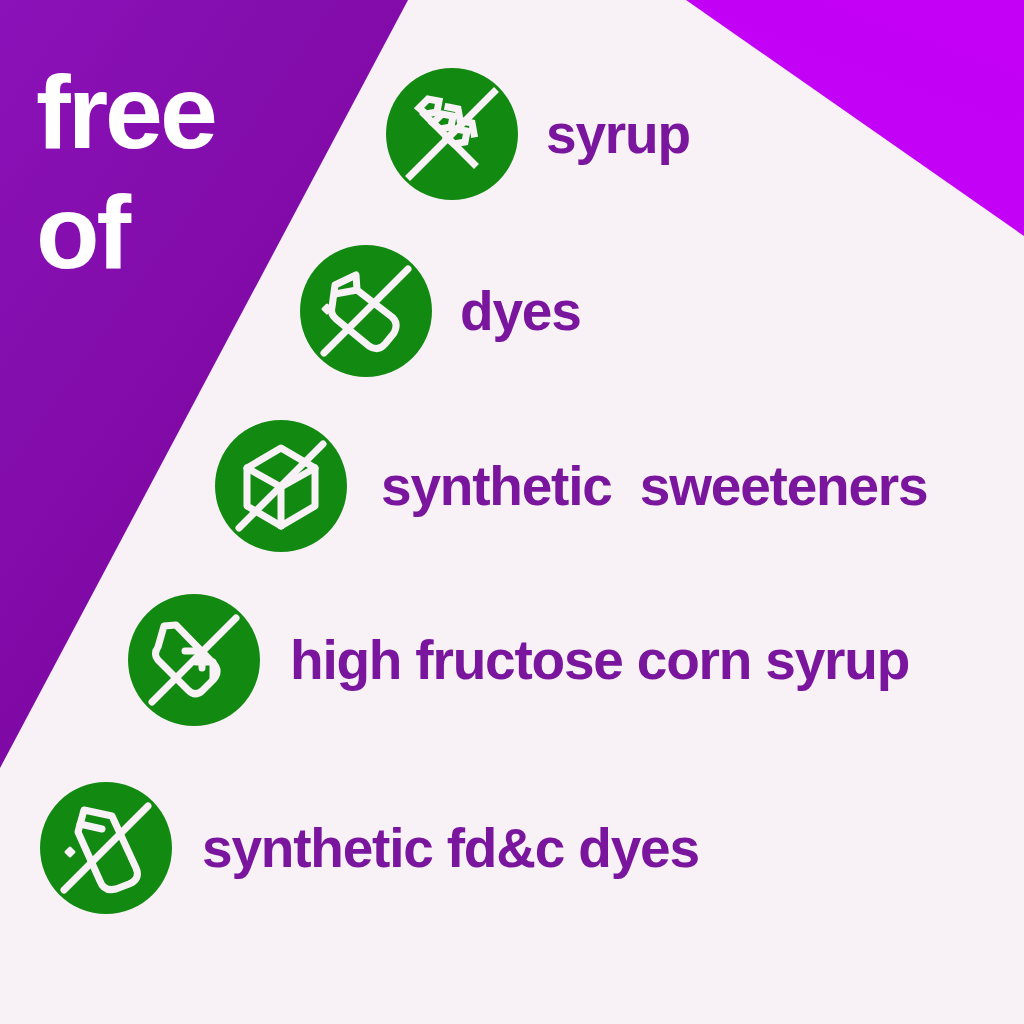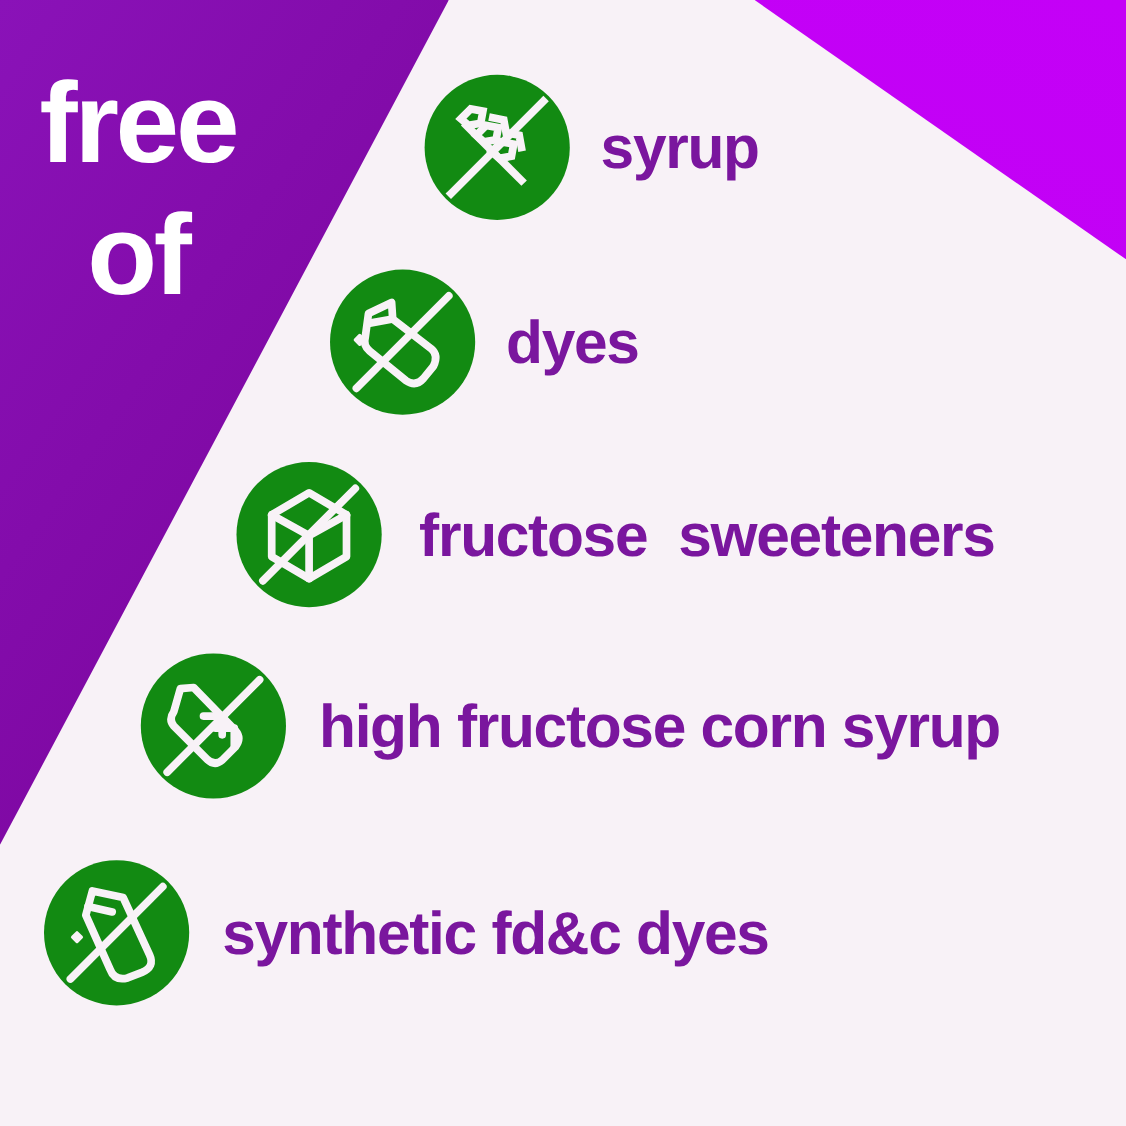--- a/index.html
+++ b/index.html
@@ -53,21 +53,20 @@
     line-height: 0.98;
     font-weight: bold;
     letter-spacing: -3px;
     user-select: none;
   }
   .headline .line {
     display: block;
   }
   .headline .line2 {
     margin-top: 18px;
-    text-align: center;
   }
 
   
   .claim-list {
     position: absolute;
     inset: 0;
   }
   .claim-row {
     position: absolute;
     display: flex;
@@ -161,21 +160,21 @@
       <span class="claim-icon">
         <svg viewBox="0 0 132 132" aria-hidden="true">
           <g fill="none" stroke="#F8F2F7" stroke-width="7" stroke-linecap="round" stroke-linejoin="round">
             <path d="M66 28 L100 48 L100 86 L66 106 L32 86 L32 48 Z"></path>
             <path d="M32 48 L66 67 L100 48"></path>
             <path d="M66 67 L66 106"></path>
             <path d="M24 108 L108 24"></path>
           </g>
         </svg>
       </span>
-      <span class="claim-label">fructose  sweeteners</span>
+      <span class="claim-label">synthetic  sweeteners</span>
     </div>
 
     <div class="claim-row row-3">
       <span class="claim-icon">
         <svg viewBox="0 0 132 132" aria-hidden="true">
           <g fill="none" stroke="#F8F2F7" stroke-width="7" stroke-linecap="round" stroke-linejoin="round">
             <path d="M36 32 L48 31 L86 70 Q92 77 86 85 L74 97 Q67 103 60 96 L30 66 Q25 60 30 53 Z"></path>
             <path d="M57 57 L74 57 L74 74"></path>
             <path d="M68 68 L85 68 L85 85"></path>
             <path d="M24 108 L108 24"></path>

